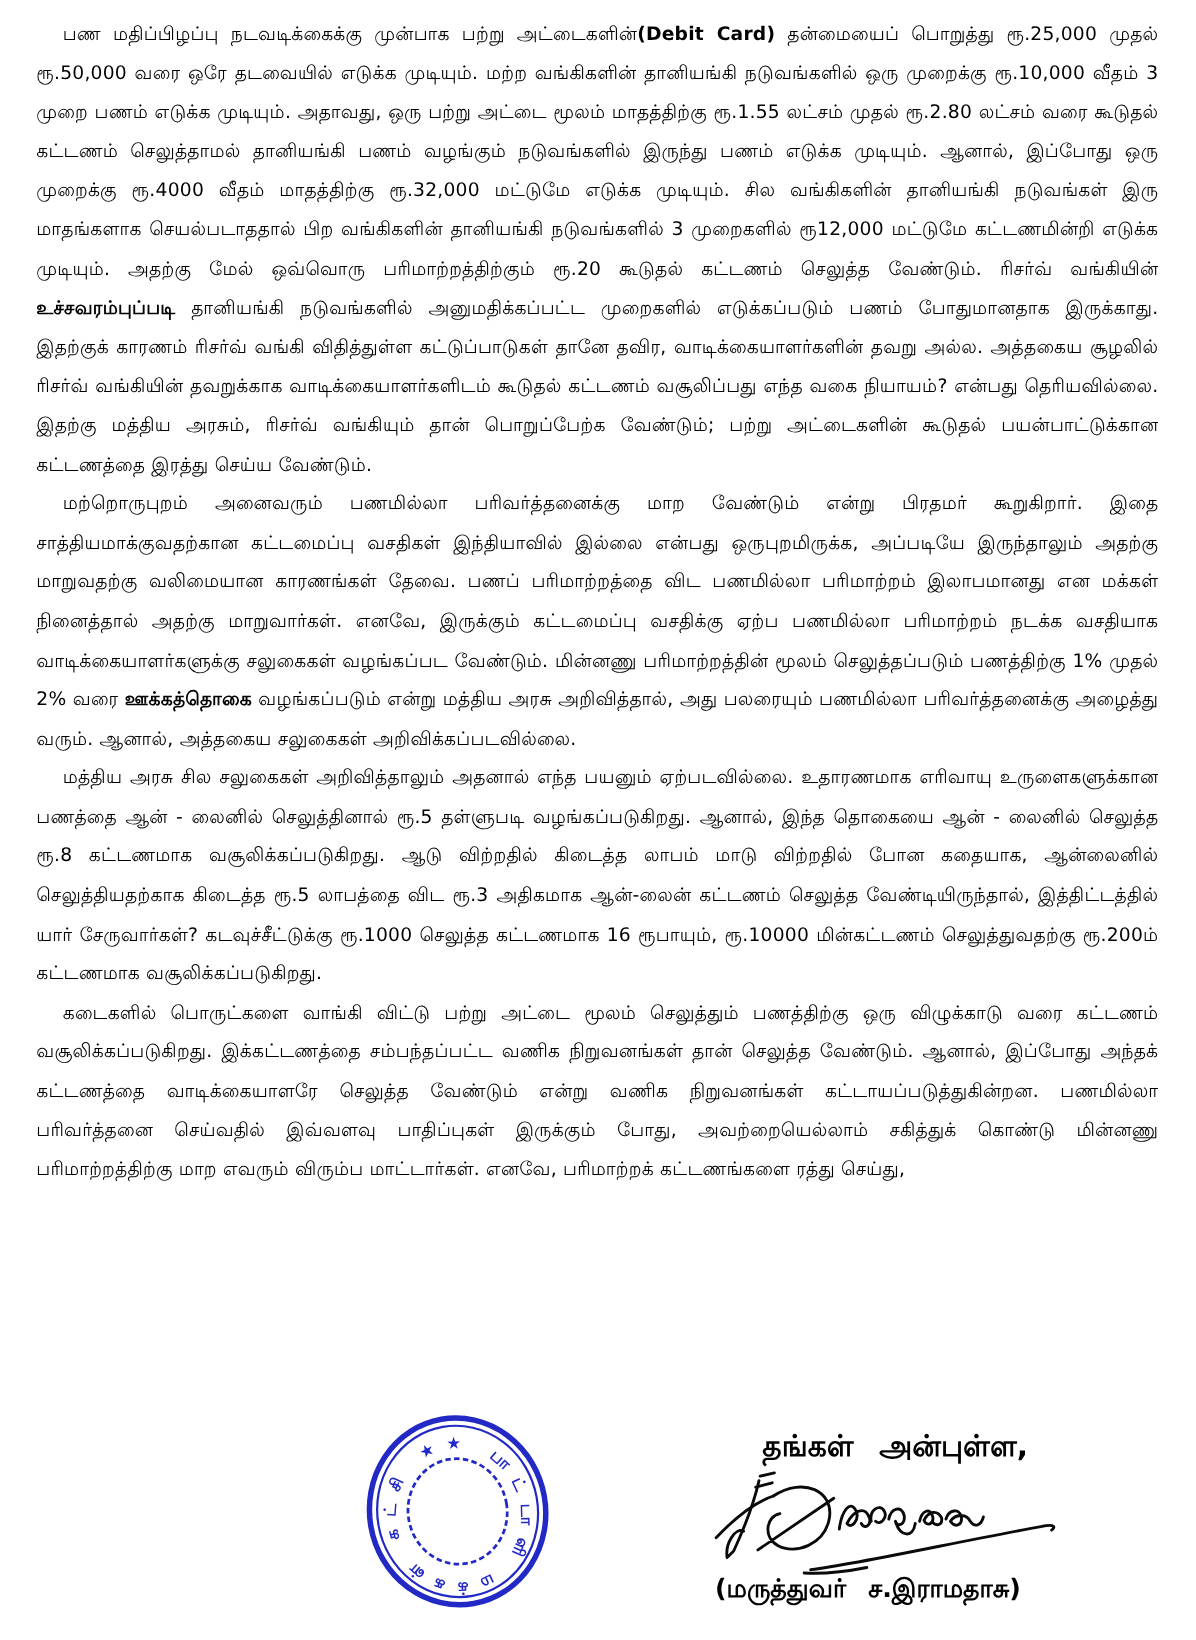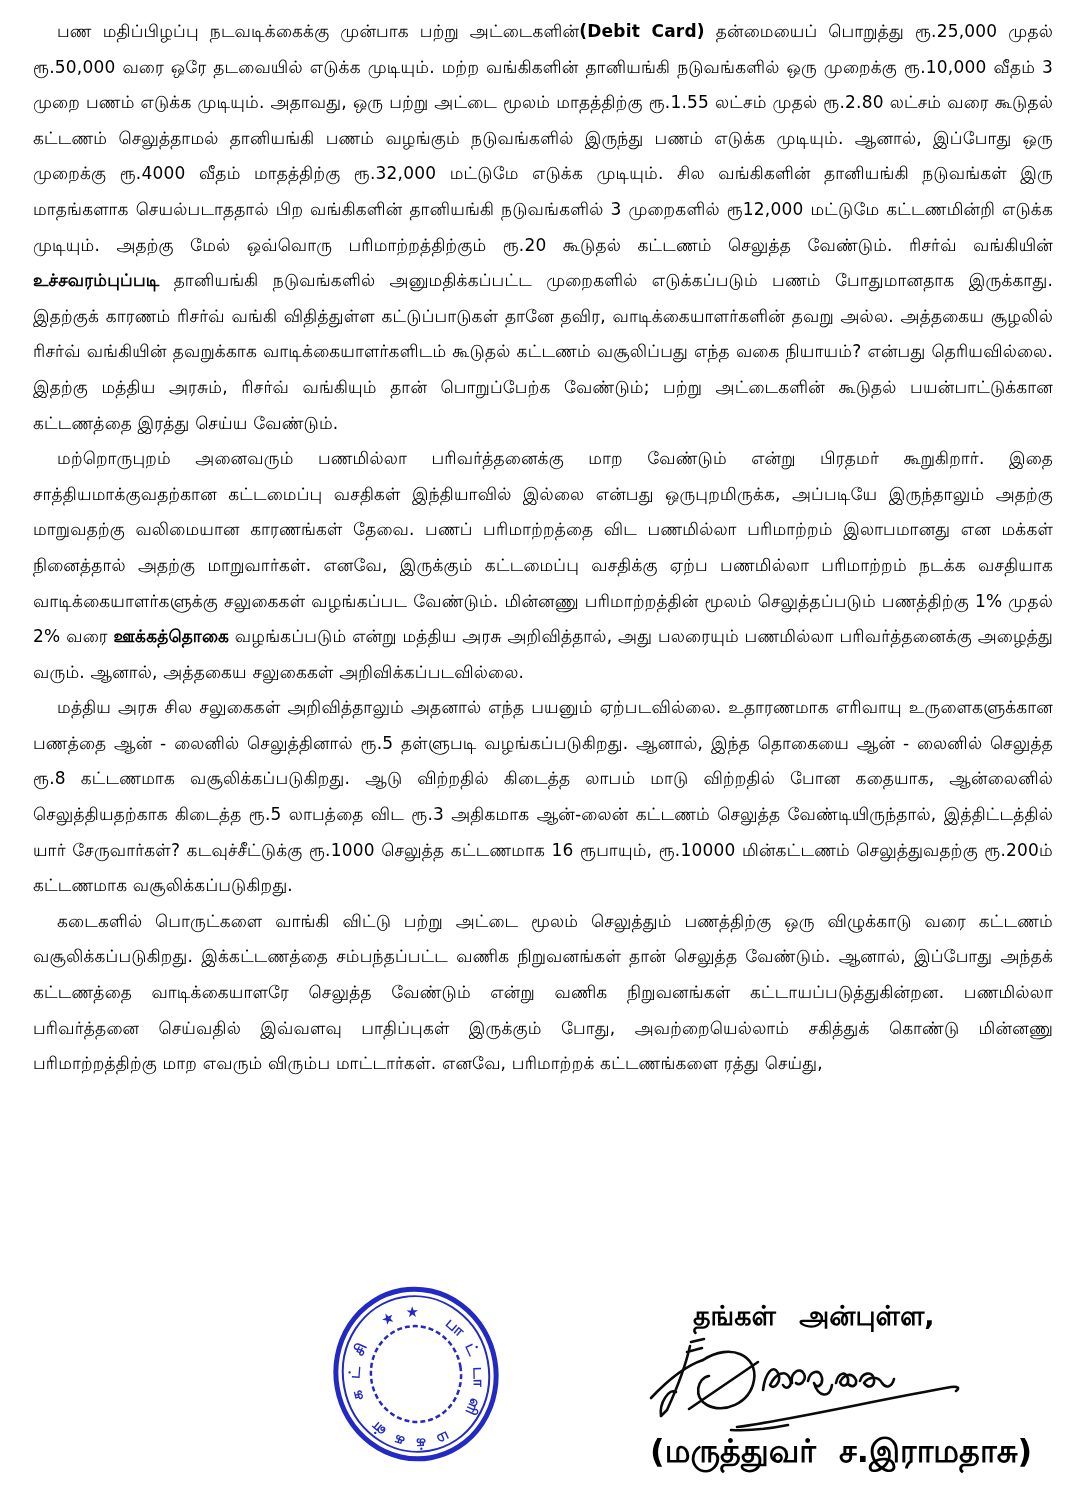--- a/index.html
+++ b/index.html
@@ -24,21 +24,21 @@
     position:absolute;left:330px;top:4px;width:172px;height:180px;
   }
   .closing{
     position:absolute;left:693px;top:20px;font-size:27px;font-weight:700;
     word-spacing:14px;white-space:nowrap;
   }
   .signature{
     position:absolute;left:645px;top:56px;width:322px;height:98px;
   }
   .signatory{
-    position:absolute;left:650px;top:152px;font-size:32px;font-weight:700;
+    position:absolute;left:650px;top:152px;font-size:23px;font-weight:700;
     word-spacing:12px;white-space:nowrap;
   }
 </style>
 </head>
 <body>
 
 <div class="text-block">
   <div>
       <p class="body-para"><span class="seg">பண மதிப்பிழப்பு நடவடிக்கைக்கு முன்பாக பற்று அட்டைகளின்</span><span class="seg seg-bold">(Debit Card)</span><span class="seg"> தன்மையைப் பொறுத்து ரூ.25,000 முதல் ரூ.50,000 வரை ஒரே தடவையில் எடுக்க முடியும். மற்ற வங்கிகளின் தானியங்கி நடுவங்களில் ஒரு முறைக்கு ரூ.10,000 வீதம் 3 முறை பணம் எடுக்க முடியும். அதாவது, ஒரு பற்று அட்டை மூலம் மாதத்திற்கு ரூ.1.55 லட்சம் முதல் ரூ.2.80 லட்சம் வரை கூடுதல் கட்டணம் செலுத்தாமல் தானியங்கி பணம் வழங்கும் நடுவங்களில் இருந்து பணம் எடுக்க முடியும். ஆனால், இப்போது ஒரு முறைக்கு ரூ.4000 வீதம் மாதத்திற்கு ரூ.32,000 மட்டுமே எடுக்க முடியும். சில வங்கிகளின் தானியங்கி நடுவங்கள் இரு மாதங்களாக செயல்படாததால் பிற வங்கிகளின் தானியங்கி நடுவங்களில் 3 முறைகளில் ரூ12,000 மட்டுமே கட்டணமின்றி எடுக்க முடியும். அதற்கு மேல் ஒவ்வொரு பரிமாற்றத்திற்கும் ரூ.20 கூடுதல் கட்டணம் செலுத்த வேண்டும். ரிசர்வ் வங்கியின் </span><span class="seg seg-bold">உச்சவரம்புப்படி</span><span class="seg"> தானியங்கி நடுவங்களில் அனுமதிக்கப்பட்ட முறைகளில் எடுக்கப்படும் பணம் போதுமானதாக இருக்காது. இதற்குக் காரணம் ரிசர்வ் வங்கி விதித்துள்ள கட்டுப்பாடுகள் தானே தவிர, வாடிக்கையாளர்களின் தவறு அல்ல. அத்தகைய சூழலில் ரிசர்வ் வங்கியின் தவறுக்காக வாடிக்கையாளர்களிடம் கூடுதல் கட்டணம் வசூலிப்பது எந்த வகை நியாயம்? என்பது தெரியவில்லை. இதற்கு மத்திய அரசும், ரிசர்வ் வங்கியும் தான் பொறுப்பேற்க வேண்டும்; பற்று அட்டைகளின் கூடுதல் பயன்பாட்டுக்கான கட்டணத்தை இரத்து செய்ய வேண்டும்.</span></p>
       <p class="body-para"><span class="seg">மற்றொருபுறம் அனைவரும் பணமில்லா பரிவர்த்தனைக்கு மாற வேண்டும் என்று பிரதமர் கூறுகிறார். இதை சாத்தியமாக்குவதற்கான கட்டமைப்பு வசதிகள் இந்தியாவில் இல்லை என்பது ஒருபுறமிருக்க, அப்படியே இருந்தாலும் அதற்கு மாறுவதற்கு வலிமையான காரணங்கள் தேவை. பணப் பரிமாற்றத்தை விட பணமில்லா பரிமாற்றம் இலாபமானது என மக்கள் நினைத்தால் அதற்கு மாறுவார்கள். எனவே, இருக்கும் கட்டமைப்பு வசதிக்கு ஏற்ப பணமில்லா பரிமாற்றம் நடக்க வசதியாக வாடிக்கையாளர்களுக்கு சலுகைகள் வழங்கப்பட வேண்டும். மின்னணு பரிமாற்றத்தின் மூலம் செலுத்தப்படும் பணத்திற்கு 1% முதல் 2% வரை </span><span class="seg seg-bold">ஊக்கத்தொகை</span><span class="seg"> வழங்கப்படும் என்று மத்திய அரசு அறிவித்தால், அது பலரையும் பணமில்லா பரிவர்த்தனைக்கு அழைத்து வரும். ஆனால், அத்தகைய சலுகைகள் அறிவிக்கப்படவில்லை.</span></p>

